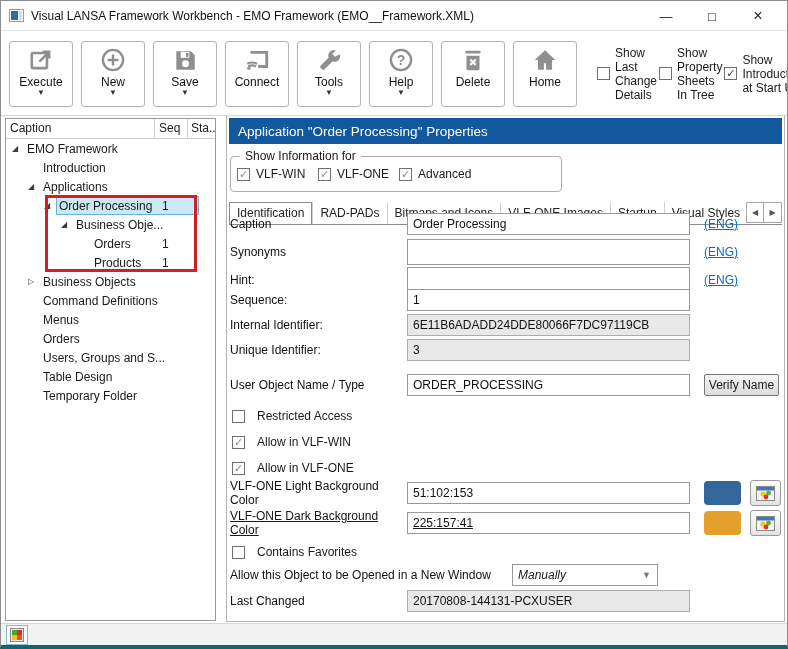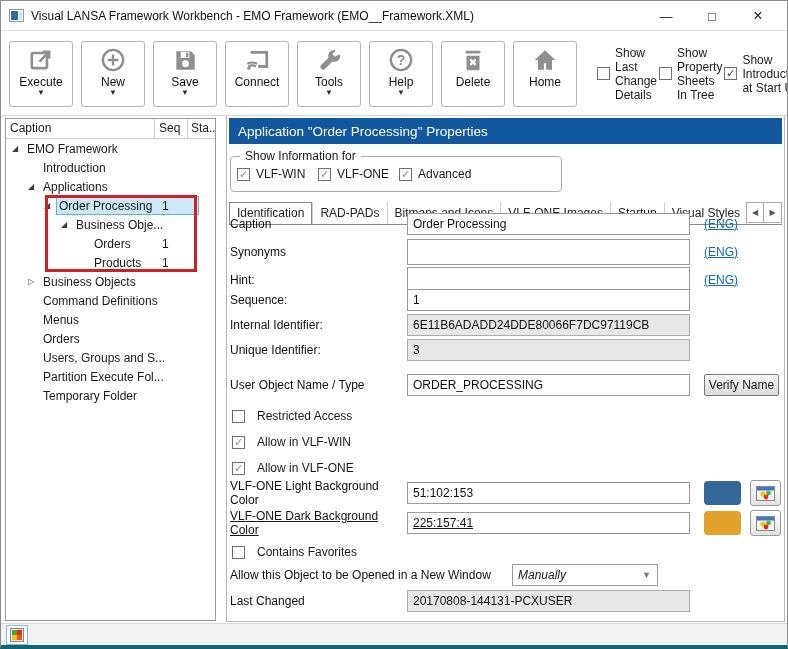--- a/index.html
+++ b/index.html
@@ -251,21 +251,21 @@
       <span class="tlab">Orders</span>
       <span class="tseq"></span>
     </div>
     <div class="trow i1">
       <span class="arrow"></span>
       <span class="tlab">Users, Groups and S...</span>
       <span class="tseq"></span>
     </div>
     <div class="trow i1">
       <span class="arrow"></span>
-      <span class="tlab">Partition Execute Fol...</span>
+      <span class="tlab">Table Design</span>
       <span class="tseq"></span>
     </div>
     <div class="trow i1">
       <span class="arrow"></span>
       <span class="tlab">Temporary Folder</span>
       <span class="tseq"></span>
     </div>
   </div>
 
   <div class="redbox"></div>

